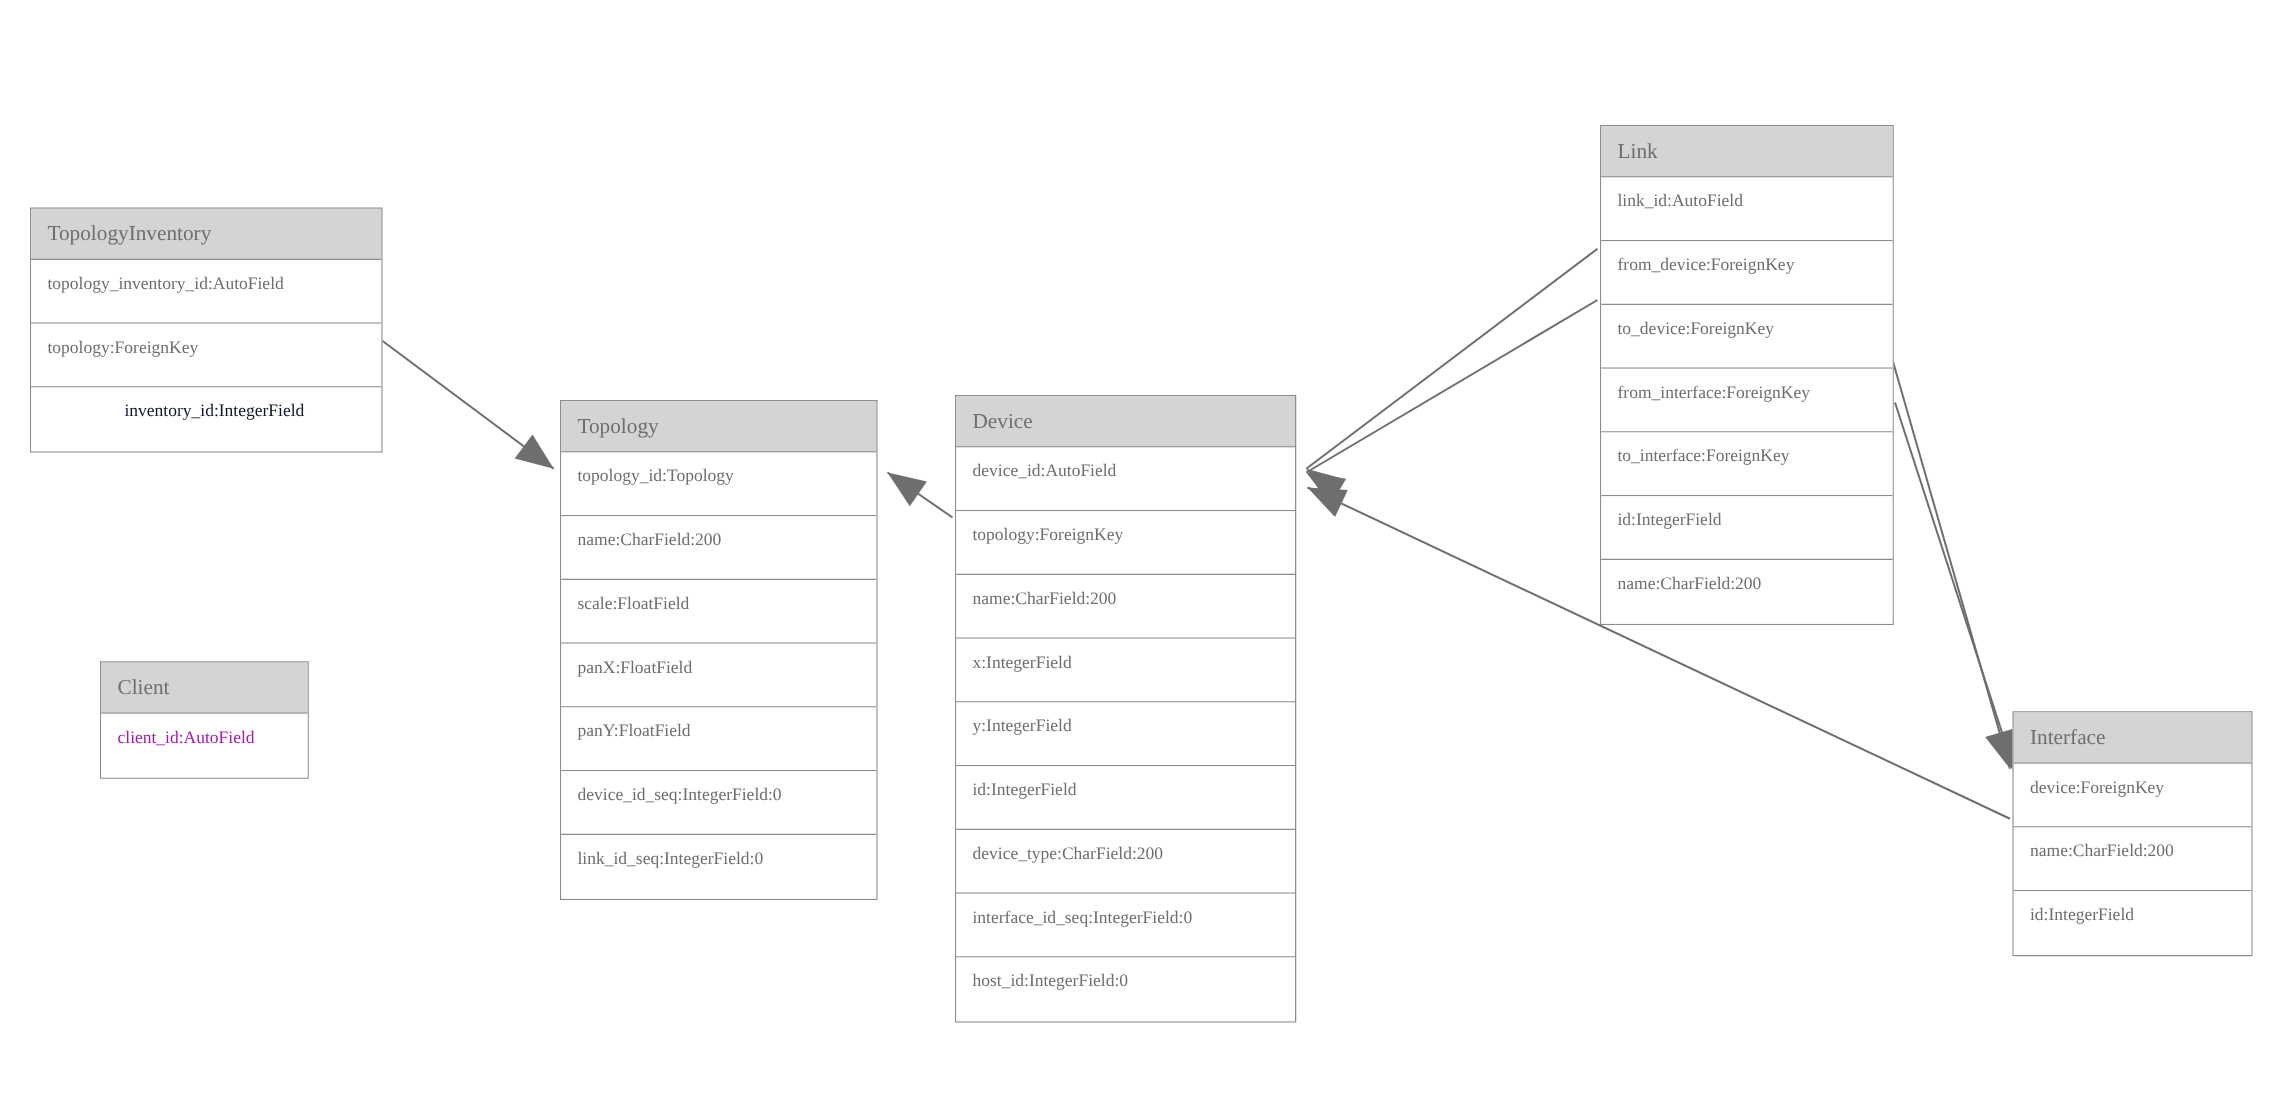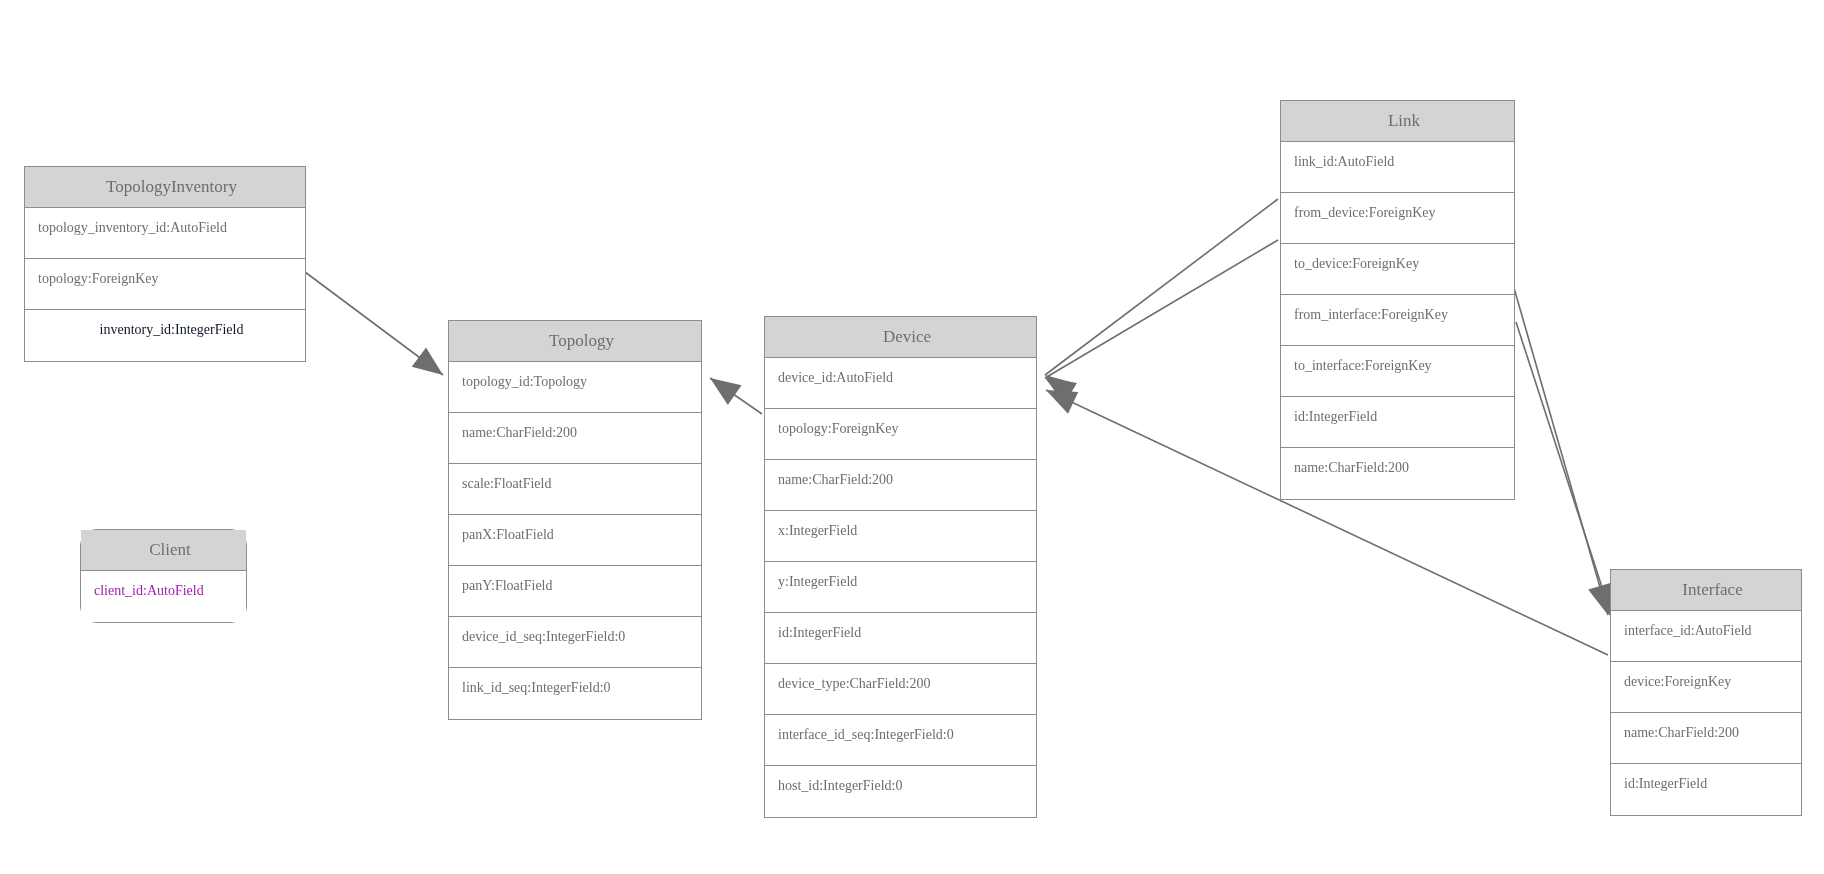--- a/index.html
+++ b/index.html
@@ -42,21 +42,20 @@
     box-sizing: border-box;
     background: #d4d4d4;
     border-bottom: 1px solid #8c8c8c;
     color: #6e6e6e;
     font-size: 17px;
     line-height: 40px;
     height: 41px;
     padding: 0 0 0 13px;
     white-space: nowrap;
     overflow: hidden;
-    text-align: center;
   }
   .entity-field {
     box-sizing: border-box;
     height: 51px;
     line-height: 40px;
     border-bottom: 1px solid #8c8c8c;
     color: #6e6e6e;
     font-size: 14px;
     padding: 0 0 0 13px;
     white-space: nowrap;
@@ -102,21 +101,21 @@
         <polygon points="0,0 -30,-12 -30,12" fill="#6e6e6e" transform="translate(1612,618) rotate(72)"></polygon>
       </g>
     </svg>
 
 <div class="entity" style="left: 24px; top: 166px; width: 282px; border-color: rgb(140, 140, 140);">
       <div class="entity-header" style="background: rgb(212, 212, 212); color: rgb(110, 110, 110); border-bottom-color: rgb(140, 140, 140);">TopologyInventory</div>
       <div class="entity-field" style="color: rgb(110, 110, 110); border-bottom-color: rgb(140, 140, 140);">topology_inventory_id:AutoField</div>
       <div class="entity-field" style="color: rgb(110, 110, 110); border-bottom-color: rgb(140, 140, 140);">topology:ForeignKey</div>
       <div class="entity-field last" style="color: #0f172a; border-bottom-color: rgb(140, 140, 140); text-align: center;">inventory_id:IntegerField</div>
     </div>
-    <div class="entity" style="left: 80px; top: 529px; width: 167px; border-color: rgb(140, 140, 140); border-radius: 17px;">
+    <div class="entity" style="left: 80px; top: 529px; width: 167px; border-color: rgb(140, 140, 140);">
       <div class="entity-header" style="background: rgb(212, 212, 212); color: rgb(110, 110, 110); border-bottom-color: rgb(140, 140, 140);">Client</div>
       <div class="entity-field last" style="color: #a21caf; border-bottom-color: rgb(140, 140, 140);">client_id:AutoField</div>
     </div>
     <div class="entity" style="left: 448px; top: 320px; width: 254px; border-color: rgb(140, 140, 140);">
       <div class="entity-header" style="background: rgb(212, 212, 212); color: rgb(110, 110, 110); border-bottom-color: rgb(140, 140, 140);">Topology</div>
       <div class="entity-field" style="color: rgb(110, 110, 110); border-bottom-color: rgb(140, 140, 140);">topology_id:Topology</div>
       <div class="entity-field" style="color: rgb(110, 110, 110); border-bottom-color: rgb(140, 140, 140);">name:CharField:200</div>
       <div class="entity-field" style="color: rgb(110, 110, 110); border-bottom-color: rgb(140, 140, 140);">scale:FloatField</div>
       <div class="entity-field" style="color: rgb(110, 110, 110); border-bottom-color: rgb(140, 140, 140);">panX:FloatField</div>
       <div class="entity-field" style="color: rgb(110, 110, 110); border-bottom-color: rgb(140, 140, 140);">panY:FloatField</div>
@@ -140,18 +139,17 @@
       <div class="entity-field" style="color: rgb(110, 110, 110); border-bottom-color: rgb(140, 140, 140);">link_id:AutoField</div>
       <div class="entity-field" style="color: rgb(110, 110, 110); border-bottom-color: rgb(140, 140, 140);">from_device:ForeignKey</div>
       <div class="entity-field" style="color: rgb(110, 110, 110); border-bottom-color: rgb(140, 140, 140);">to_device:ForeignKey</div>
       <div class="entity-field" style="color: rgb(110, 110, 110); border-bottom-color: rgb(140, 140, 140);">from_interface:ForeignKey</div>
       <div class="entity-field" style="color: rgb(110, 110, 110); border-bottom-color: rgb(140, 140, 140);">to_interface:ForeignKey</div>
       <div class="entity-field" style="color: rgb(110, 110, 110); border-bottom-color: rgb(140, 140, 140);">id:IntegerField</div>
       <div class="entity-field last" style="color: rgb(110, 110, 110); border-bottom-color: rgb(140, 140, 140);">name:CharField:200</div>
     </div>
     <div class="entity" style="left: 1610px; top: 569px; width: 192px; border-color: rgb(140, 140, 140);">
       <div class="entity-header" style="background: rgb(212, 212, 212); color: rgb(110, 110, 110); border-bottom-color: rgb(140, 140, 140);">Interface</div>
-      <div class="entity-field" style="color: rgb(110, 110, 110); border-bottom-color: rgb(140, 140, 140);">interface_id:AutoField</div>
       <div class="entity-field" style="color: rgb(110, 110, 110); border-bottom-color: rgb(140, 140, 140);">device:ForeignKey</div>
       <div class="entity-field" style="color: rgb(110, 110, 110); border-bottom-color: rgb(140, 140, 140);">name:CharField:200</div>
       <div class="entity-field last" style="color: rgb(110, 110, 110); border-bottom-color: rgb(140, 140, 140);">id:IntegerField</div>
     </div>
   </div>
 
 </body></html>

